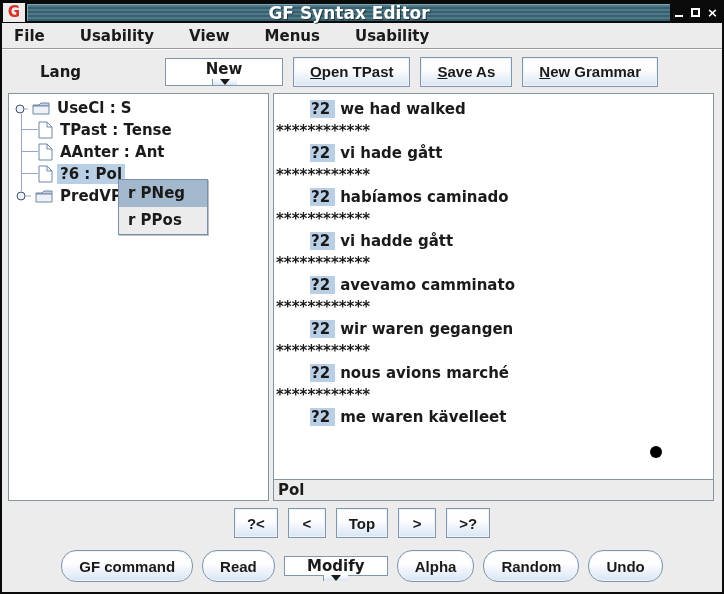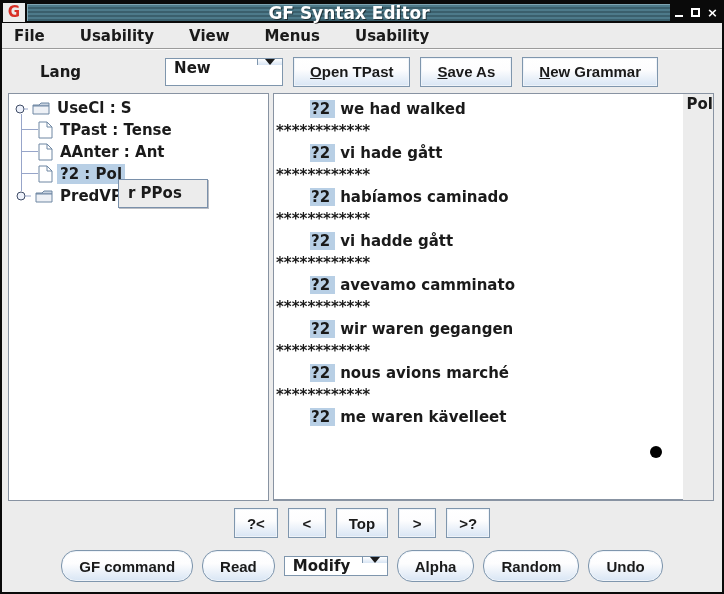--- a/index.html
+++ b/index.html
@@ -31,21 +31,21 @@
   .menubar{
     position:absolute; left:0; top:21px; width:720px; height:25px;
     display:flex; align-items:center; gap:31px; padding-left:10px; font-size:15px;
   }
   .menu-item{ padding:1px 2px; cursor:default; }
   .etch{ position:absolute; left:0; top:46px; width:720px; height:2px;
          background:#9b9b9b; border-bottom:1px solid #fbfbfb; }
   
   .toolbar{ position:absolute; left:0; top:48px; width:720px; height:43px; display:flex; align-items:center;border-radius:17px; }
   .lang-label{ margin-left:38px; font-size:15px; }
-  .combo{ display:inline-flex; height:28px; border:1px solid #7f96ad; background:#fff; align-items:flex-start; }
+  .combo{ display:inline-flex; height:28px; border:1px solid #7f96ad; background:#fff; align-items:center;flex-direction:column; }
   .combo-lang{ margin-left:84px; width:118px; }
   .combo-value{ flex:1; display:flex; align-items:center; padding:0 8px; font-size:15px; background:#fff; }
   .combo-btn{ width:25px; display:flex; align-items:center; justify-content:center;
               border-left:1px solid #7f96ad; background:linear-gradient(#ffffff,#d8e5f4); cursor:default; }
   .tri{ width:0; height:0; border-left:5px solid transparent; border-right:5px solid transparent; border-top:6px solid #1a1a1a; }
   .btn{
     display:inline-flex; align-items:center; justify-content:center;
     background:linear-gradient(to bottom,#ffffff 0%,#fdfdfe 42%,#d8e5f4 100%);
     border:1px solid #7f96ad; box-shadow:inset 0 0 0 1px #eef3f9;
     font-weight:bold; font-size:15px; color:#1a1a1a; cursor:default; white-space:nowrap;
@@ -67,21 +67,21 @@
   
   .popup{
     position:absolute; left:116px; top:177px; width:90px; background:#ececec;
     border:1px solid #7a90aa; box-shadow:1px 1px 0 rgba(60,70,90,.35);
   }
   .popup-item{ height:27px; line-height:27px; padding-left:9px; font-size:15px; cursor:default; }
   .popup-item.selected{ background:#a3b8cc; }
   
   .right-panel{
     position:absolute; left:271px; top:91px; width:441px; height:408px;
-    border:1px solid #8893a2; display:flex; flex-direction:row; background:#ececec;
+    border:1px solid #8893a2; display:flex; flex-direction:column; background:#ececec;
   }
   .textarea{
     flex:1; position:relative; background:#fff; border-bottom:1px solid #8893a2;
     padding:4px 0 0 2px; font-size:15px; line-height:22px; overflow:hidden;
   }
   .line{ white-space:pre; }
   .line.sent{ padding-left:34px; }
   .tok{ background:#b8cfe5; padding:0 5px 0 1px; margin-right:5px; }
   .dot{ position:absolute; left:376px; top:352px; width:12px; height:12px; border-radius:50%; background:#000; }
   .statusbar{ height:20px; background:#ececec; padding-left:4px; font-size:15px; line-height:20px; }
@@ -173,38 +173,39 @@
           <path d="M9 1 v5 h5" fill="none" stroke="#6f87a3"></path>
         </svg>
         <span class="tlabel">AAnter : Ant</span>
       </div>
 
       <div class="trow selected" style="padding-left:29px;">
         <svg class="ticon" width="15" height="18">
           <path d="M1 1 h8 l5 5 v11 h-13 z" fill="#fff" stroke="#6f87a3"></path>
           <path d="M9 1 v5 h5" fill="none" stroke="#6f87a3"></path>
         </svg>
-        <span class="tlabel">?2 : Pol</span>
+        <span class="tlabel">?6 : Pol</span>
       </div>
 
       <div class="trow" style="padding-left:6px;">
         <svg class="ticon" width="16" height="22">
           <circle cx="6" cy="11" r="4" fill="#eef2fb" stroke="#3f4c66"></circle>
           <line x1="10" y1="11" x2="16" y2="11" stroke="#97a5c9"></line>
         </svg>
         <svg class="ticon" width="18" height="15">
           <path d="M1 4 h6 l2 -2 h8 v3 h-16 z" fill="#c7d2e0" stroke="#6f87a3"></path>
           <path d="M1 5 h16 v8 h-16 z" fill="#eef1f6" stroke="#6f87a3"></path>
         </svg>
         <span class="tlabel">PredVP</span>
       </div>
     </div>
   </div>
 
   <div class="popup">
+    <div class="popup-item selected">r PNeg</div>
     <div class="popup-item">r PPos</div>
   </div>
 
   <div class="right-panel">
     <div class="textarea">
       <div class="line sent"><span class="tok">?2</span><span>we had walked</span></div>
       <div class="line sep">************</div>
       <div class="line sent"><span class="tok">?2</span><span>vi hade gått</span></div>
       <div class="line sep">************</div>
       <div class="line sent"><span class="tok">?2</span><span>habíamos caminado</span></div>

